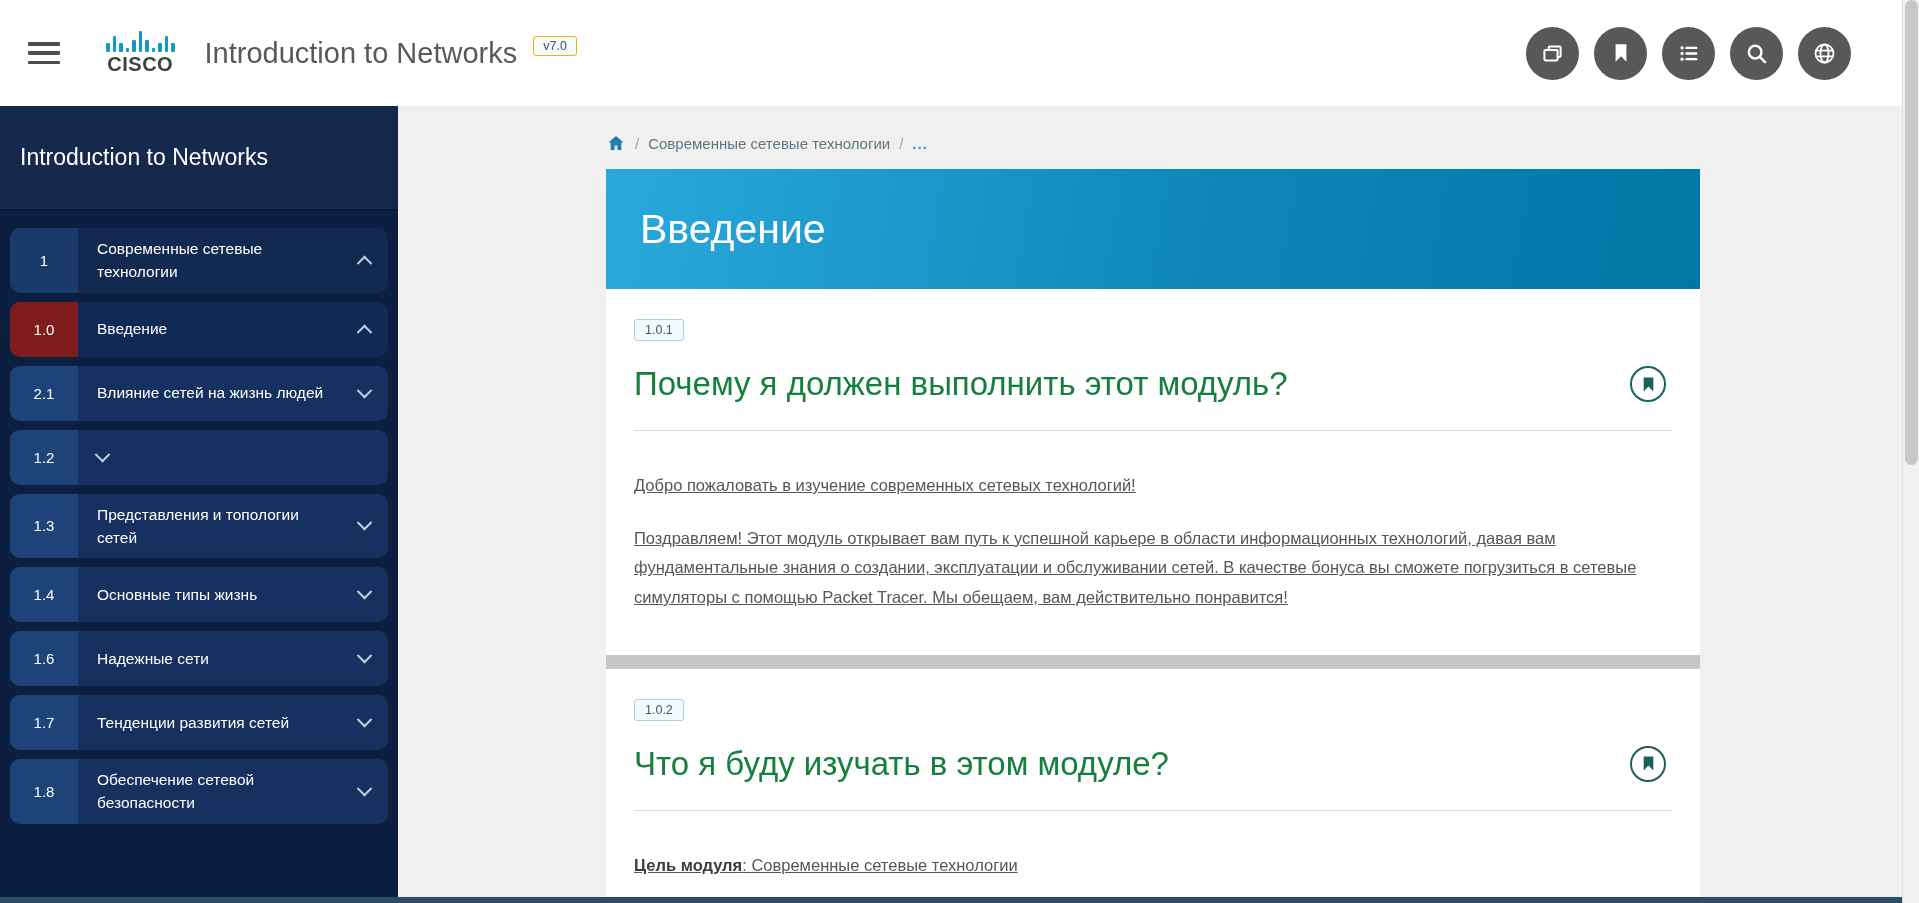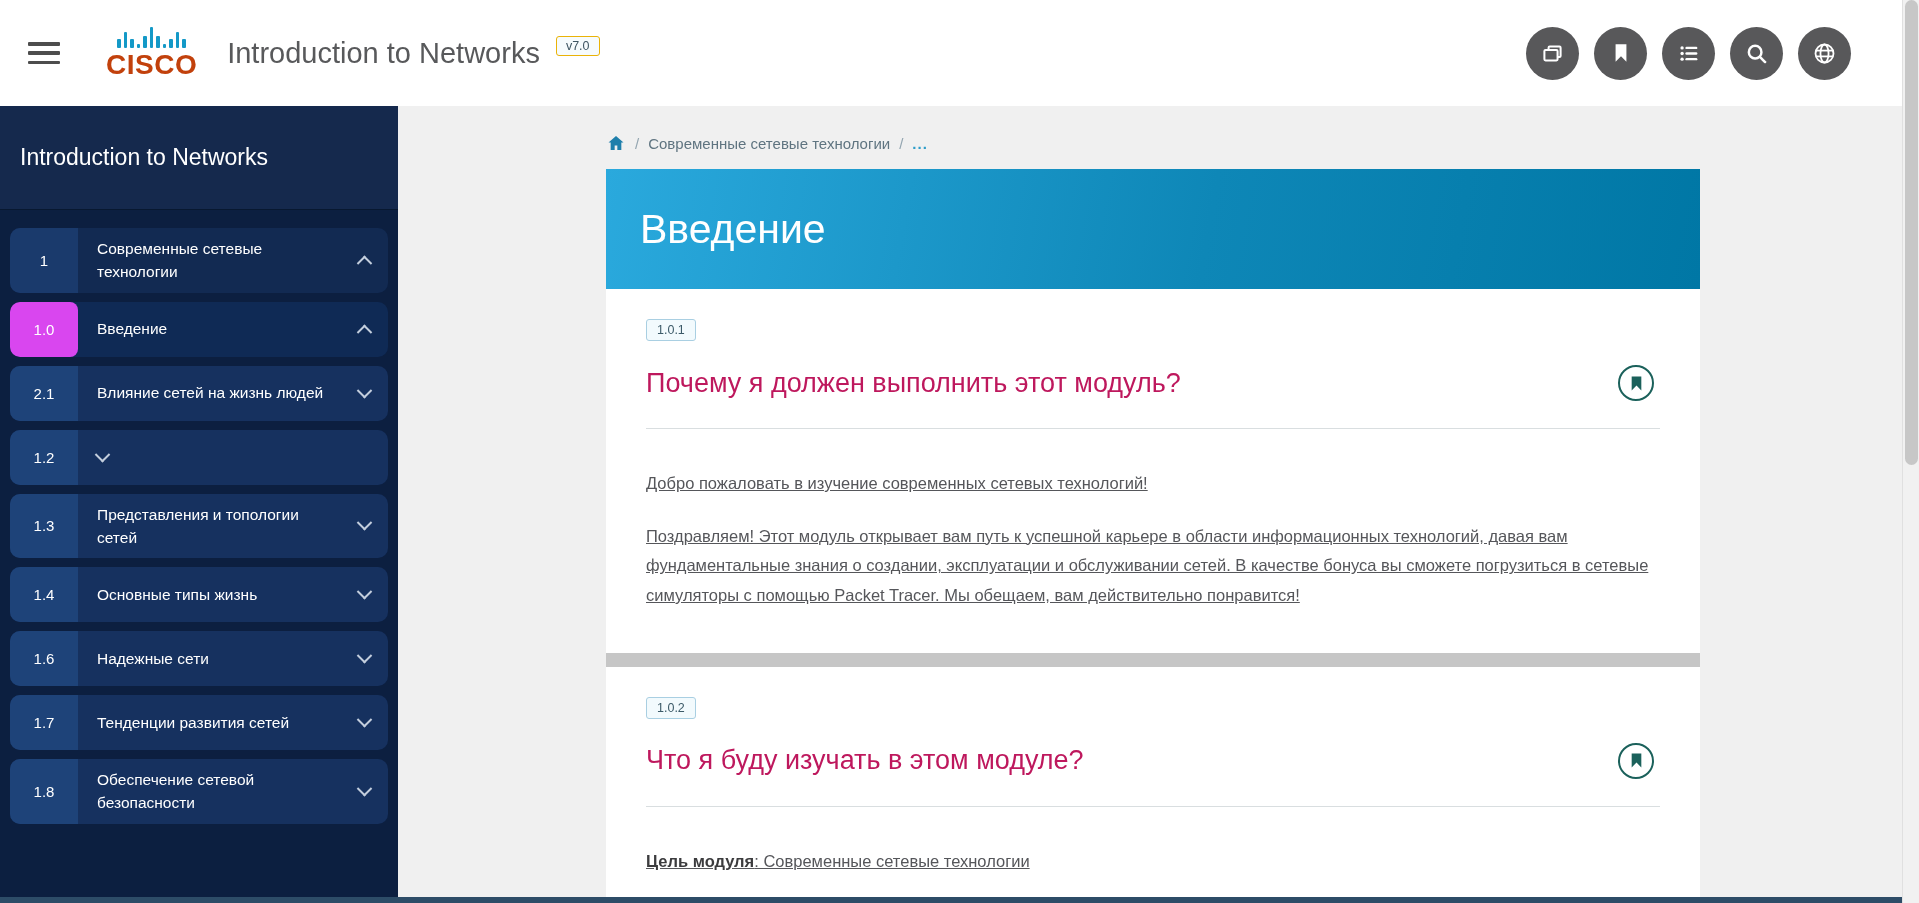--- a/index.html
+++ b/index.html
@@ -8,21 +8,21 @@
 
   
   .header { height:106px; background:#fff; display:flex; align-items:center;
             padding:0 40px 0 28px; position:relative; z-index:2; }
   .hamburger { width:32px; height:22px; display:flex; flex-direction:column;
                justify-content:space-between; cursor:pointer; }
   .hamburger span { display:block; height:3.5px; background:#4d4d4d; border-radius:1px; }
   .logo { margin-left:46px; display:flex; flex-direction:column; align-items:center; }
   .logo-bars { display:flex; align-items:flex-end; gap:3px; height:22px; }
   .logo-bars i { width:3.5px; background:#1499c7; border-radius:1px; }
-  .logo-text { font-weight:bold; font-size:28px; color:#c2410c; letter-spacing:.5px; margin-top:1px; }
+  .logo-text { font-weight:bold; font-size:20px; color:#404040; letter-spacing:.5px; margin-top:1px; }
   .app-title { margin-left:30px; font-size:29px; color:#58595b; font-weight:400; }
   .version-badge { margin-left:16px; margin-top:-14px; font-size:12.5px; color:#3e5562;
                    border:1px solid #eab308; background:#f6fbfd; border-radius:3px;
                    padding:2px 9px; }
   .header-spacer { flex:1; }
   .header-icons { display:flex; gap:15px; margin-right:28px; }
   .hicon { width:53px; height:53px; border-radius:50%; background:#58585a;
            display:flex; align-items:center; justify-content:center; cursor:pointer; }
 
   
@@ -37,43 +37,43 @@
   .nav-item { display:flex; align-items:stretch; border-radius:10px; overflow:hidden;
               background:#16315f; min-height:55px; cursor:pointer; }
   .nav-item .num { flex:0 0 68px; background:#1e4379; color:#fff; display:flex;
                    align-items:center; justify-content:center; font-size:15px; }
   .nav-item .lbl { flex:1; display:flex; align-items:center; padding:9px 2px 9px 19px;
                    color:#fff; font-size:15.5px; line-height:1.5; }
   .nav-item .chev { flex:0 0 48px; display:flex; align-items:center; justify-content:center; }
   .nav-item.module { background:#122a52; }
   .nav-item.module .num { background:#1a3a6c; }
   .nav-item.active { background:#0f2a55; }
-  .nav-item.active .num { background:#d946ef;border-radius:8px; }
+  .nav-item.active .num { background:#7f1d1d; }
   .c { width:11px; height:11px; border-right:2px solid #c3cedd; border-bottom:2px solid #c3cedd; }
   .c.down { transform:rotate(45deg) translate(-2px,-2px); }
   .c.up   { transform:rotate(-135deg) translate(-2px,-2px); }
 
   
   .main { flex:1; background:#f0f0f0; position:relative; overflow:hidden; }
   .breadcrumb { margin:27px 0 0 208px; display:flex; align-items:center; gap:9px;
                 font-size:15px; color:#5f7480; height:20px; }
   .breadcrumb .sep { color:#93a5b0; }
   .breadcrumb .dots { color:#2d9dc9; font-weight:bold; letter-spacing:1px; cursor:pointer; }
   .crumb-link { cursor:pointer; }
 
   .card { margin:16px 0 0 208px; width:1094px; background:#fff; height:729px; overflow:hidden; }
   .banner { height:120px; background:linear-gradient(100deg,#2aa9dd 0%,#0e87b7 55%,#0077a5 100%);
             display:flex; align-items:center; padding-left:34px; }
   .banner h1 { color:#fff; font-size:41px; font-weight:400; }
 
-  .section { padding:30px 40px 20px; }
+  .section { padding:30px 28px 20px; }
   .sec-badge { display:inline-block; border:1px solid #a9cfe2; background:#f2fafd;
                color:#3c5a68; font-size:12.5px; padding:3px 10px; border-radius:3px; }
   .sec-head { display:flex; align-items:center; justify-content:space-between; margin-top:24px; }
-  .sec-head h1 { font-size:27px; font-weight:400; color:#be185d; }
+  .sec-head h1 { font-size:33px; font-weight:400; color:#15803d; }
   .bm-circle { width:36px; height:36px; border:2px solid #1b615b; border-radius:50%;
                display:flex; align-items:center; justify-content:center; cursor:pointer;
                flex:0 0 36px; margin-right:6px; }
   .rule { border:none; border-top:1px solid #d9dee0; margin-top:27px; }
   .para { margin-top:42px; font-size:16.5px; color:#55565a; line-height:1.55;text-decoration:underline; }
   .para.long { margin-top:25px; line-height:1.8; }
   .goal b { color:#3c3c3e; }
   .divider { height:14px; background:#c6c6c6; }
 
   

